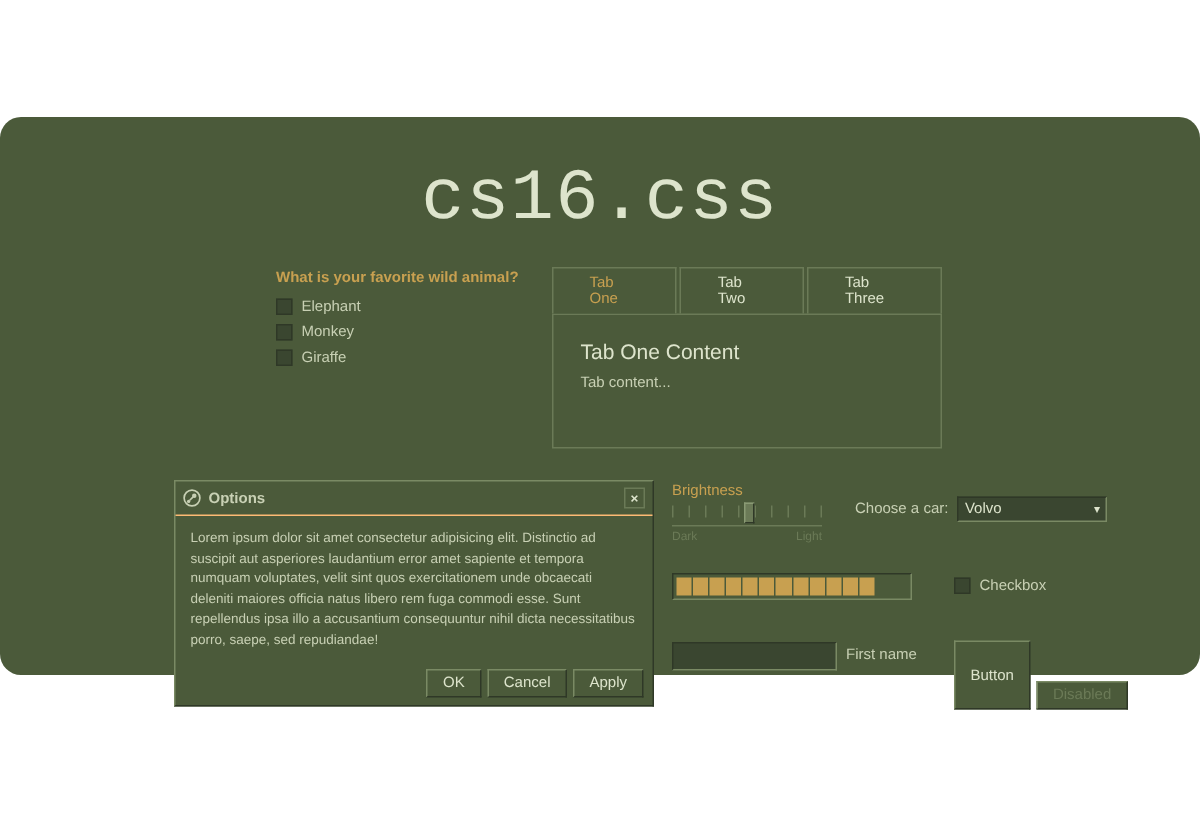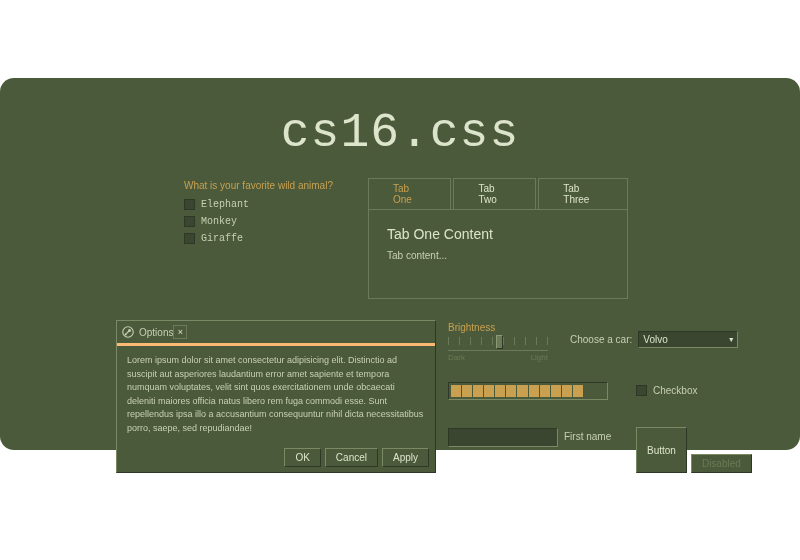--- a/index.html
+++ b/index.html
@@ -27,22 +27,22 @@
   padding-top: 28px;
   letter-spacing: 1px;
   font-weight: normal;
 }
 .radio-group {
   position: absolute;
   left: 184px;
   top: 102px;
   width: 180px;
 }
-.radio-q { color: #c8a050; font-size: 10px; margin-bottom: 8px; }
-.radio-item { display: flex; align-items: center; gap: 6px; margin-bottom: 6px; cursor: pointer; font-family: Liberation Mono, monospace; }
+.radio-q { color: #c8a050; font-size: 10px; margin-bottom: 8px; font-weight: bold; }
+.radio-item { display: flex; align-items: center; gap: 6px; margin-bottom: 6px; cursor: pointer; }
 .radio-box {
   width: 11px; height: 11px;
   border: 1px solid #2f3827;
   background: #3a4630;
   display: inline-block;
 }
 .tabs-wrap { position: absolute; left: 368px; top: 100px; width: 260px; }
 .tab-row { display: flex; gap: 2px; }
 .tab {
   padding: 4px 24px;
@@ -66,23 +66,24 @@
   width: 320px;
   background: #4b5a3a;
   border-top: 1px solid #7a8a64;
   border-left: 1px solid #7a8a64;
   border-right: 1px solid #2f3827;
   border-bottom: 1px solid #2f3827;
 }
 .dialog-header {
   display: flex;
   align-items: center;
-  justify-content: flex-start;
+  justify-content: space-between;
   padding: 4px 5px;
-  border-bottom: 3px solid #fdba74;
+  border-bottom: 1px solid #fdba74;
+  font-weight: bold;
 }
 .dialog-title { display: flex; align-items: center; gap: 5px; }
 .steam-icon { width: 12px; height: 12px; }
 .close-btn {
   width: 14px; height: 14px;
   border: 1px solid #6b7a57;
   display: flex; align-items: center; justify-content: center;
   font-size: 9px;
   cursor: pointer;
   color: #dde4cc;

